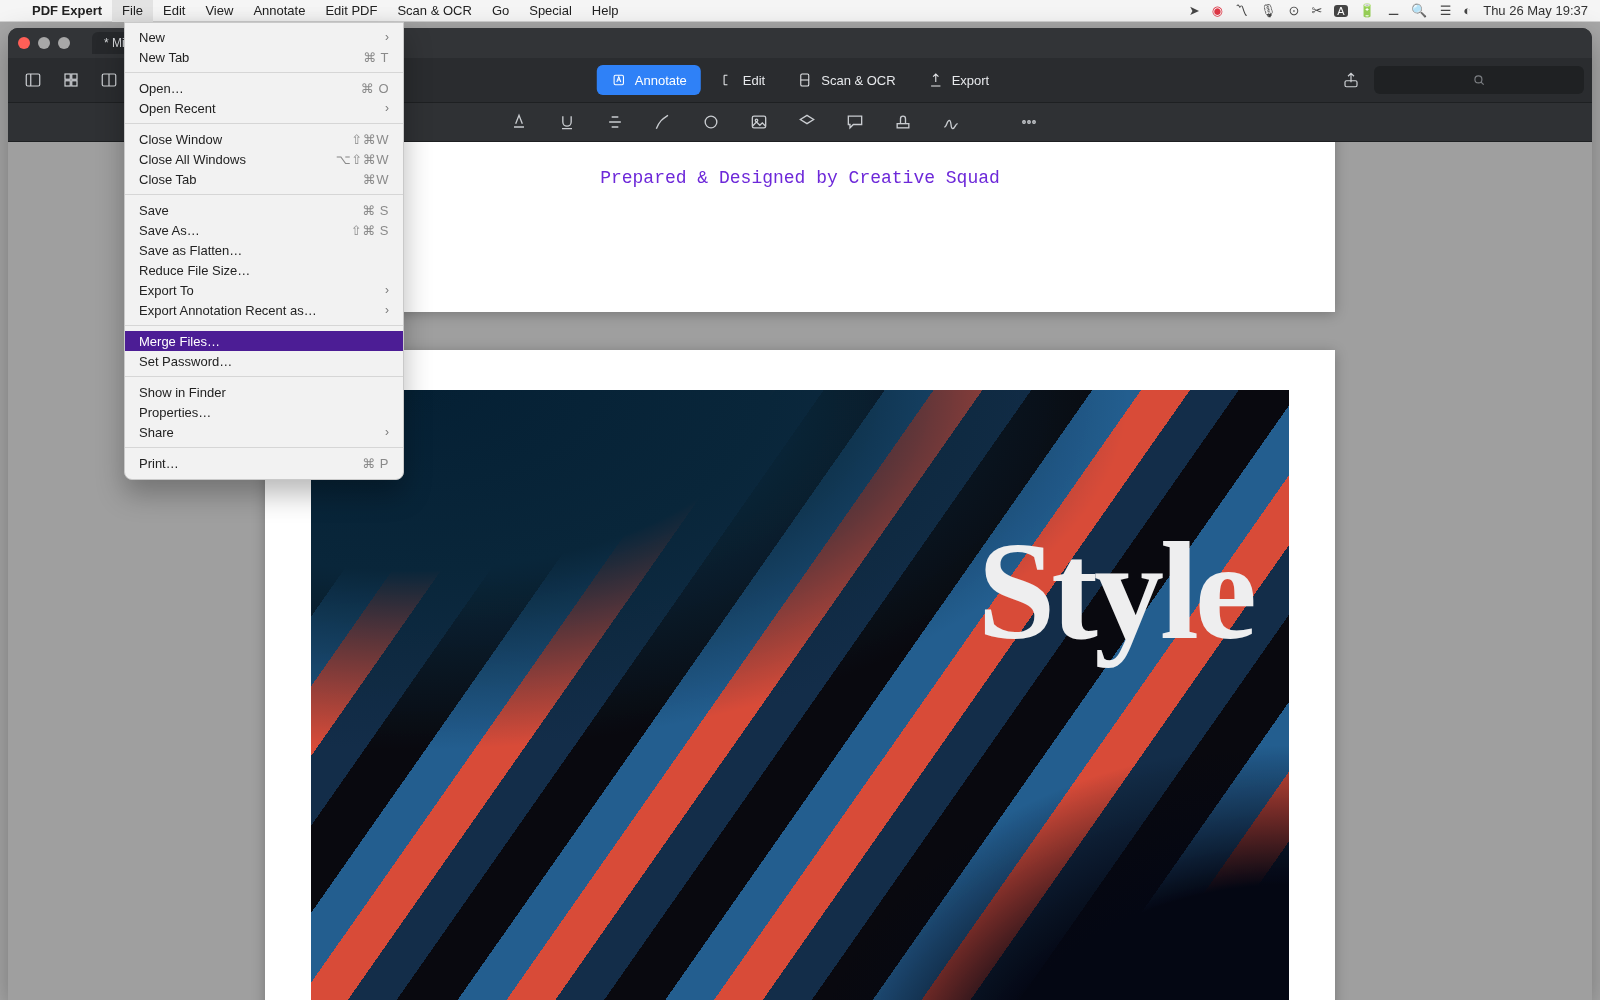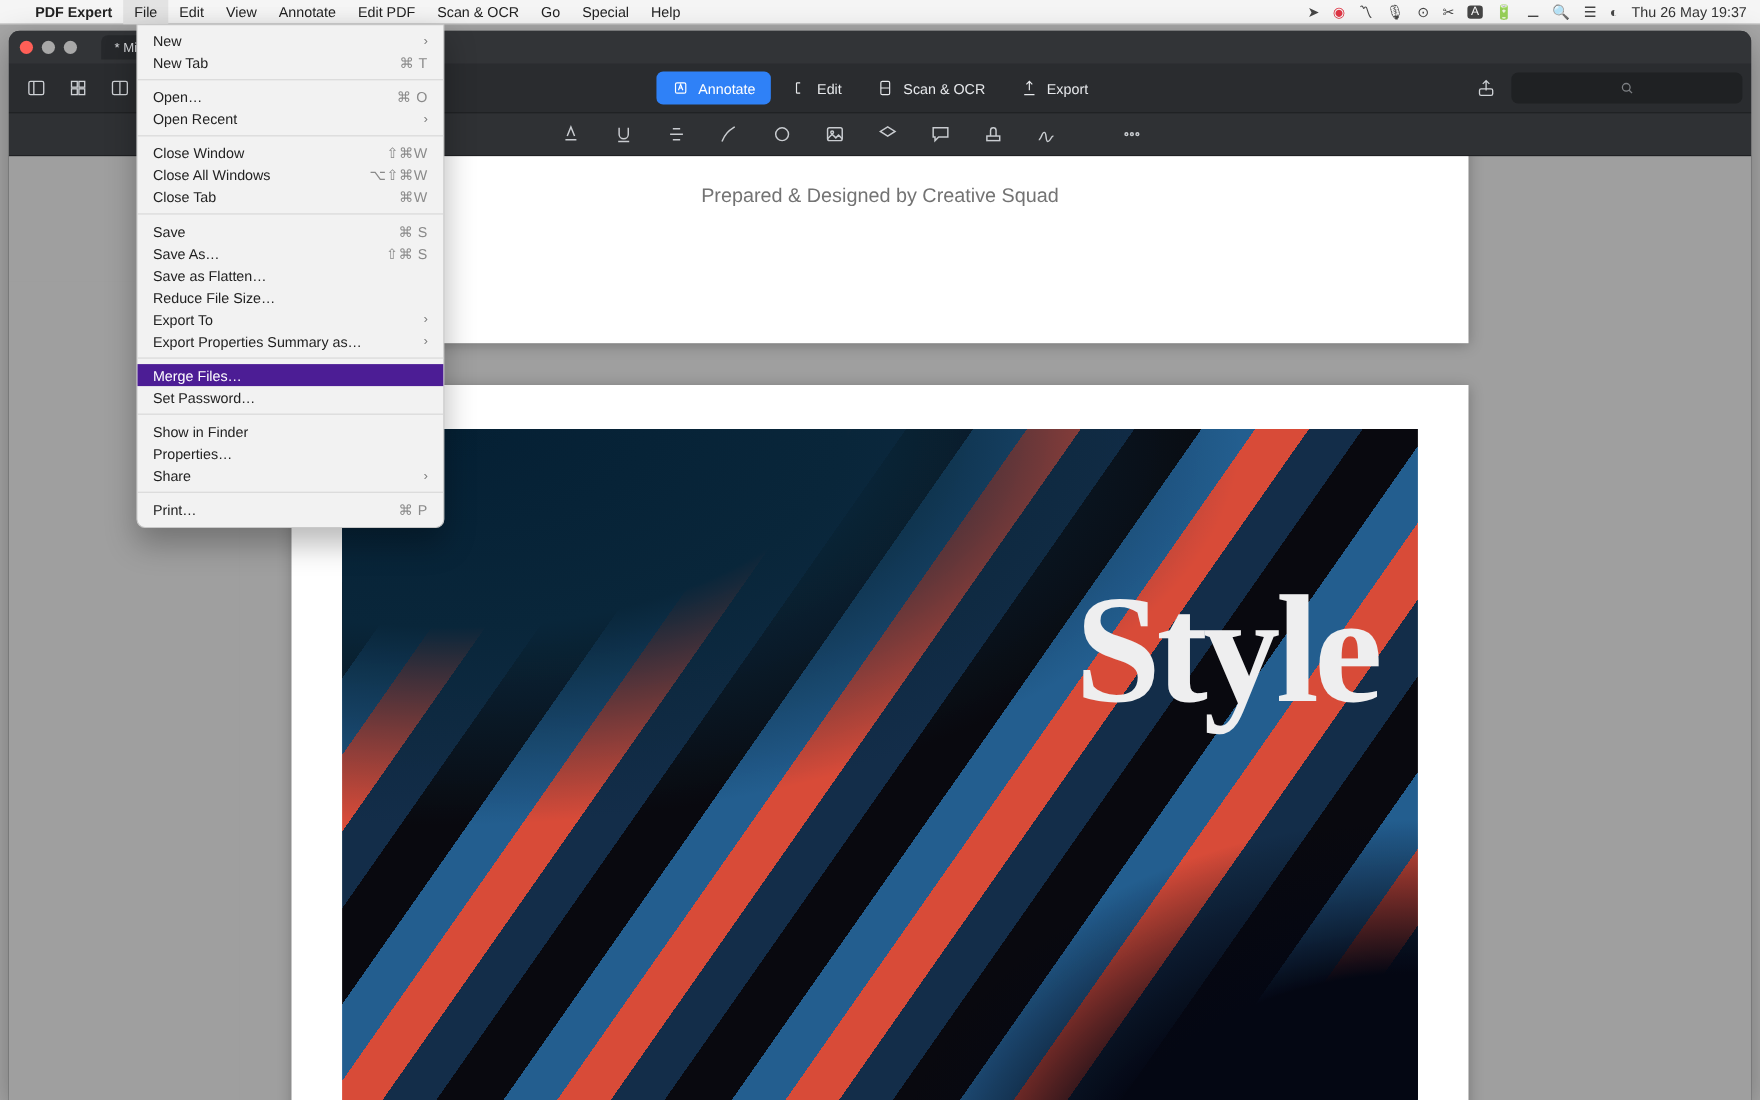--- a/index.html
+++ b/index.html
@@ -63,21 +63,21 @@
 .subbar .sic svg { width:20px; height:20px; stroke: currentColor; fill:none; stroke-width:1.6; }
 
 
 .doc-wrap { position: absolute; top: 114px; bottom: 0; left: 0; right: 0; background: #9f9f9f; overflow: hidden; }
 .page {
   position: absolute; top: -20px; left: 50%; transform: translateX(-50%);
   width: 1070px; background: #ffffff; box-shadow: 0 2px 12px rgba(0,0,0,.25);
   padding-top: 44px;
 }
 .page .heading { text-align: center; color: #5b6065; font-size: 18px; letter-spacing: .3px; }
-.page .heading2 { text-align: center; color: #737373; font-size: 18px; margin-top: 2px; }
+.page .heading2 { text-align: center; color: #6d28d9; font-size: 18px; margin-top: 2px; font-family: Liberation Mono, monospace; }
 
 .page2 {
   position: absolute; top: 208px; left: 50%; transform: translateX(-50%);
   width: 1070px; height: 780px; background: #fff; box-shadow: 0 2px 12px rgba(0,0,0,.25);
   overflow: hidden;
 }
 .cover { position: absolute; top: 40px; left: 46px; right: 46px; bottom: 0;
   background:
     radial-gradient(1200px 600px at 10% 0%, #0c2436 0%, #102a3c 30%, transparent 60%),
     radial-gradient(900px 700px at 100% 100%, #0a0d18 0%, #0a0d18 35%, transparent 55%),
@@ -337,21 +337,21 @@
       <span class="lbl">Save as Flatten…</span>
     </div>
     <div class="row">
       <span class="lbl">Reduce File Size…</span>
     </div>
     <div class="row">
       <span class="lbl">Export To</span>
       <span class="chev">›</span>
     </div>
     <div class="row">
-      <span class="lbl">Export Properties Summary as…</span>
+      <span class="lbl">Export Annotation Recent as…</span>
       <span class="chev">›</span>
     </div>
     <div class="sep"></div>
     <div class="row highlight">
       <span class="lbl">Merge Files…</span>
     </div>
     <div class="row">
       <span class="lbl">Set Password…</span>
     </div>
     <div class="sep"></div>

